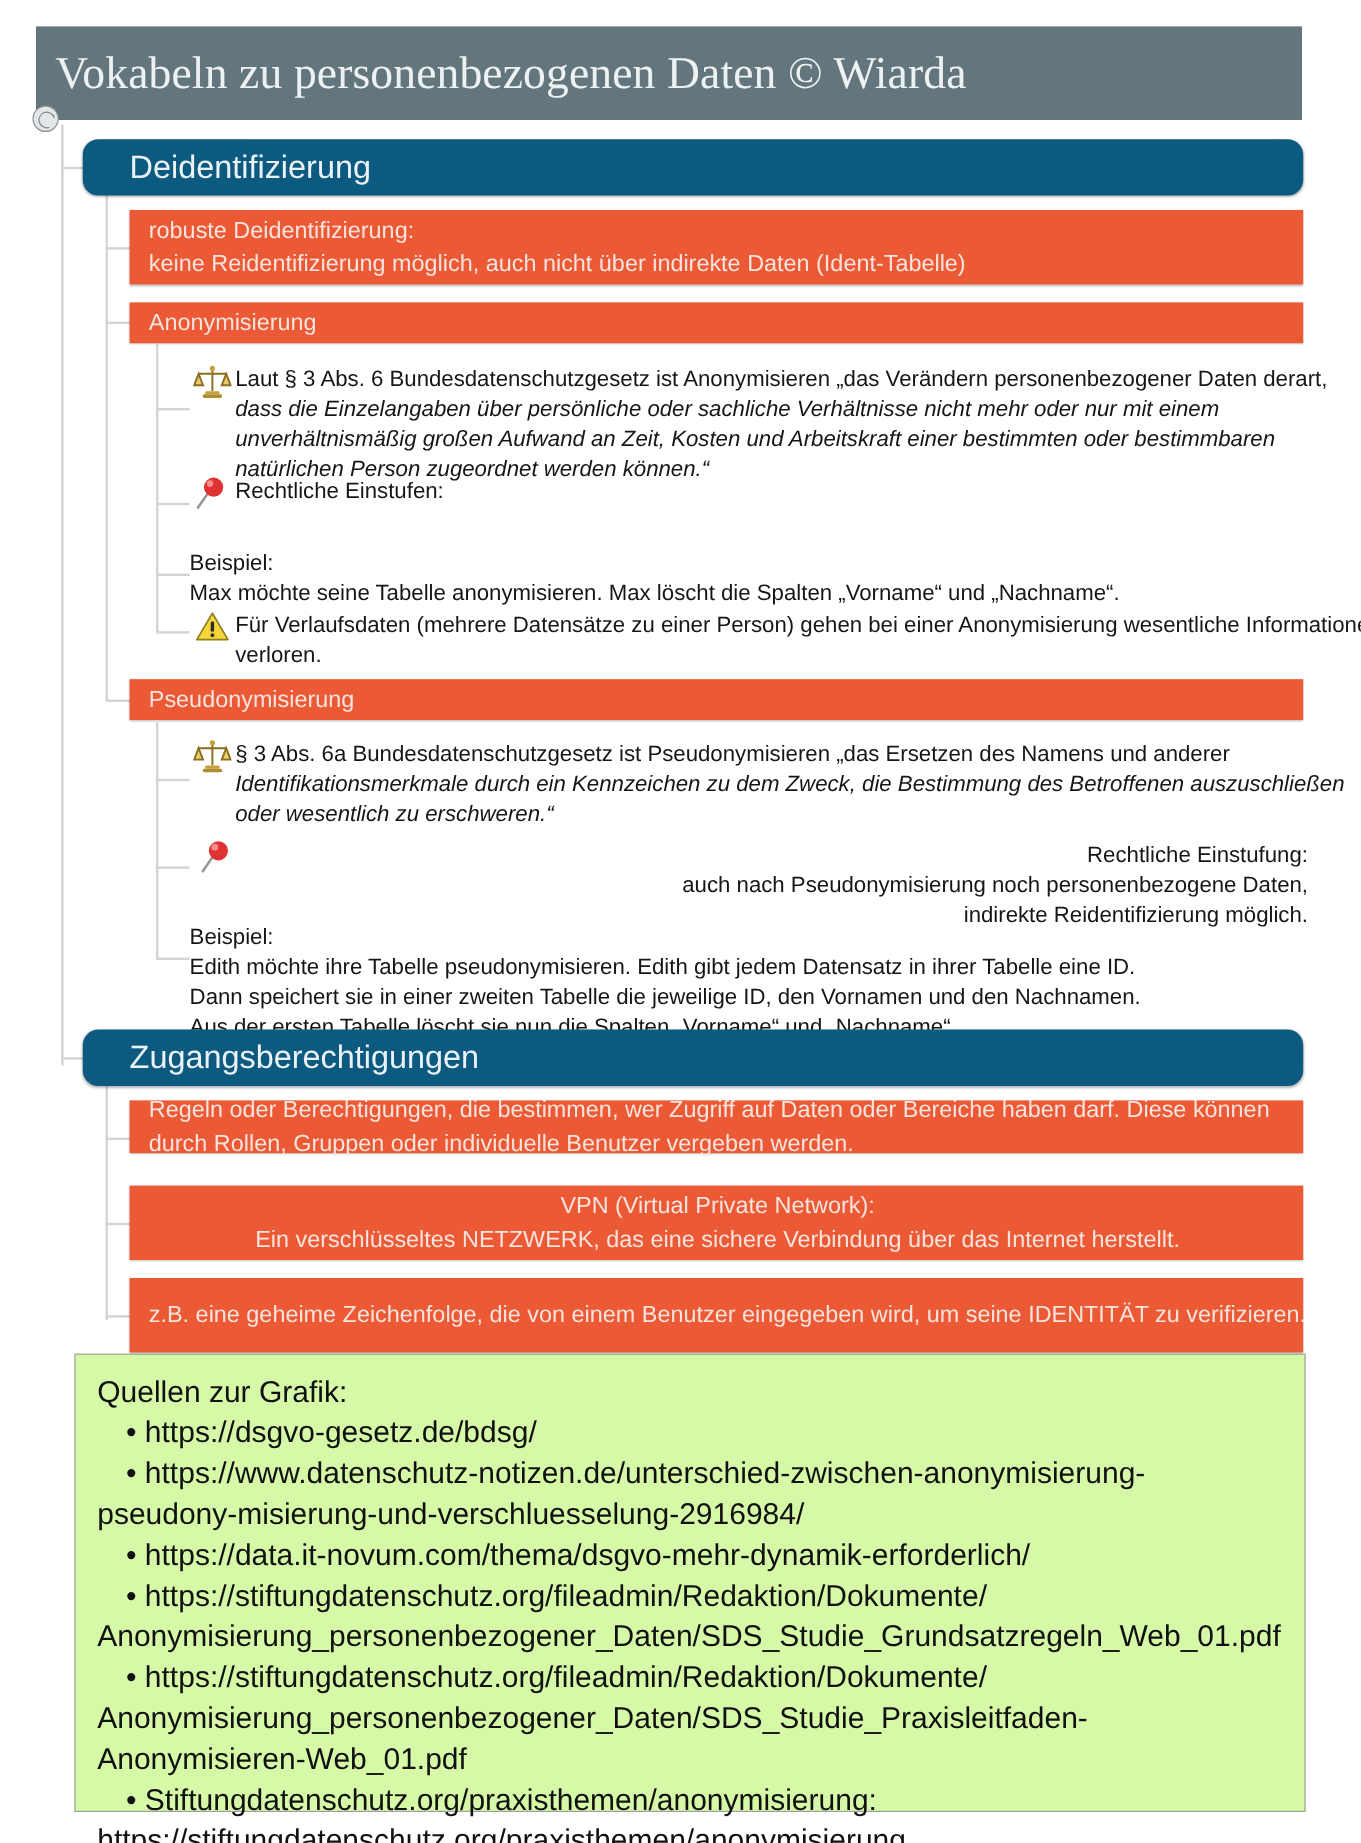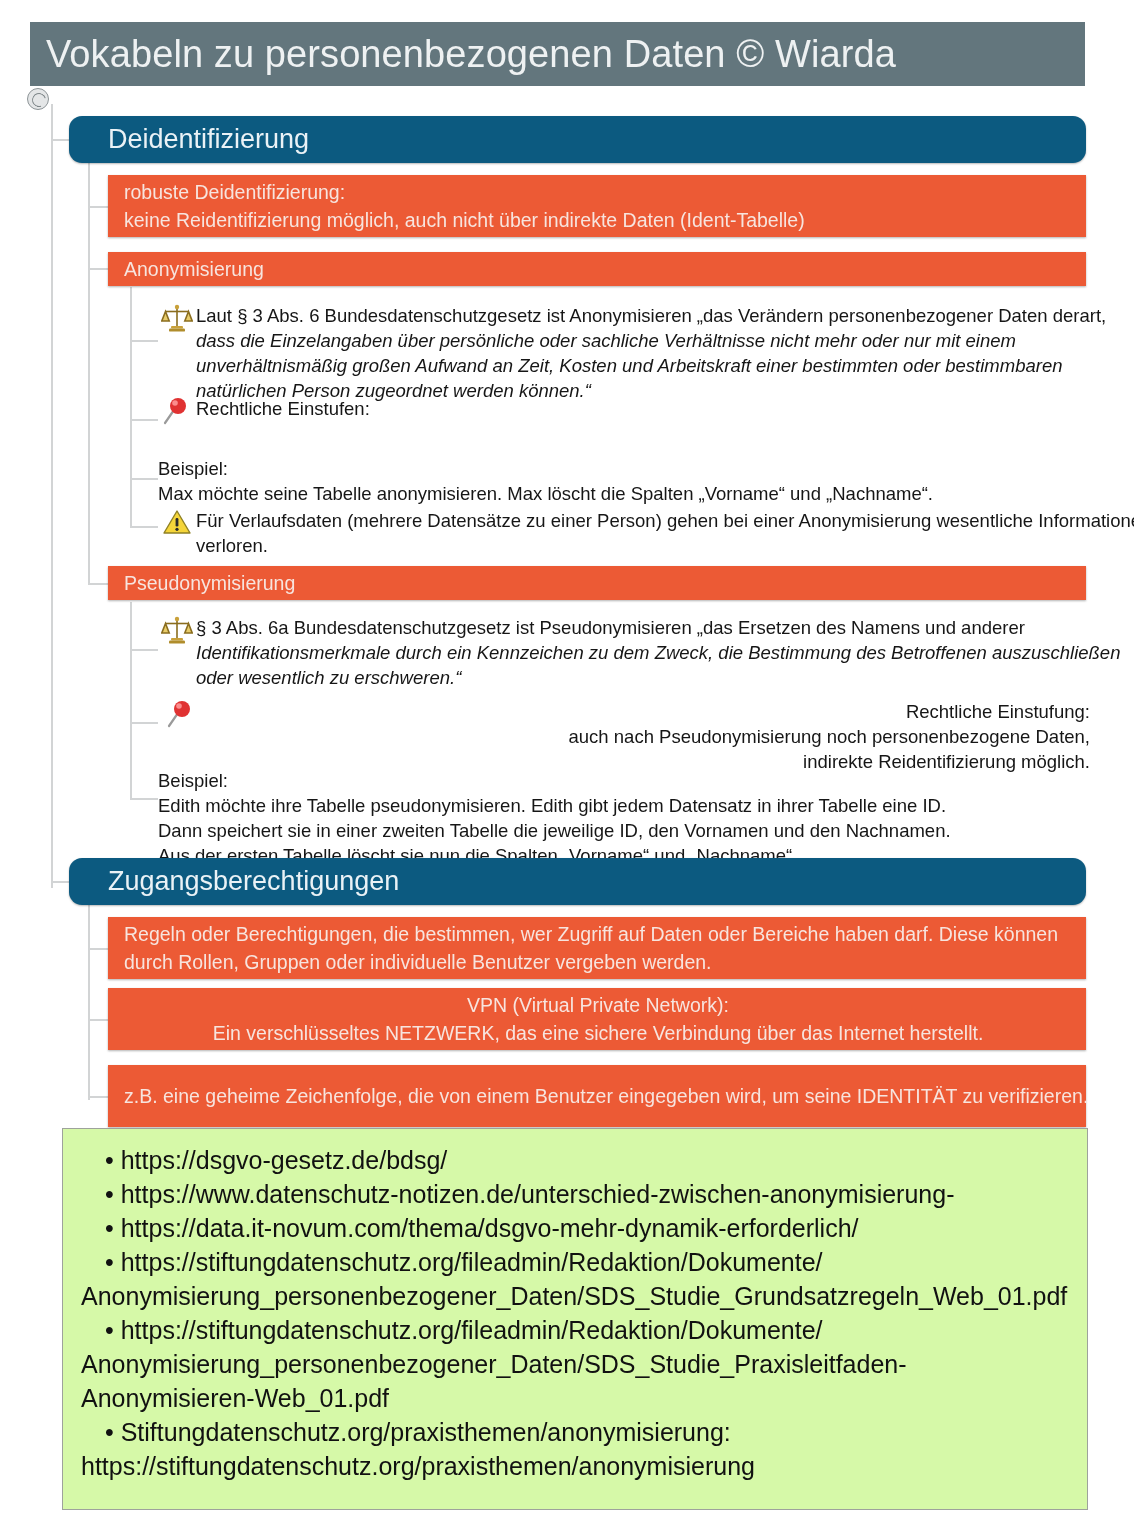--- a/index.html
+++ b/index.html
@@ -15,25 +15,26 @@
     font-family: "Liberation Sans", sans-serif;
     -webkit-font-smoothing: antialiased;
   }
 
   
   .abs { position: absolute; box-sizing: border-box; }
 
   
   #title-bar {
     left: 30px; top: 22px;
-    width: 1055px; height: 64px;
+    width: 1055px; height: 78px;
     background: #63767d;
     display: flex;
     align-items: center;
     padding-left: 16px;
+    font-family: Liberation Serif, serif;
   }
   #title-bar .title-text {
     color: #eef1f2;
     font-size: 38px;
     font-weight: 400;
     letter-spacing: .1px;
     white-space: nowrap;
   }
 
   
@@ -284,38 +285,40 @@
     <div class="line">Edith möchte ihre Tabelle pseudonymisieren. Edith gibt jedem Datensatz in ihrer Tabelle eine ID.</div>
     <div class="line">Dann speichert sie in einer zweiten Tabelle die jeweilige ID, den Vornamen und den Nachnamen.</div>
     <div class="line">Aus der ersten Tabelle löscht sie nun die Spalten „Vorname“ und „Nachname“.</div>
   </span>
 </div>
 
 <div class="abs cat-bar" style="left:69px; top:858px; width:1017px; height:47px;">
   <span class="cat-text">Zugangsberechtigungen</span>
 </div>
 
-<div class="abs sub-bar" style="left:108px; top:917px; width:978px; height:62px;">
+<div class="abs sub-bar" style="left:108px; top:917px; width:978px; height:44px;">
   <span class="line">Regeln oder Berechtigungen, die bestimmen, wer Zugriff auf Daten oder Bereiche haben darf. Diese können</span>
   <span class="line">durch Rollen, Gruppen oder individuelle Benutzer vergeben werden.</span>
 </div>
 
 <div class="abs sub-bar" style="left:108px; top:988px; width:978px; height:62px;text-align:center;">
   <span class="line">VPN (Virtual Private Network):</span>
   <span class="line">Ein verschlüsseltes NETZWERK, das eine sichere Verbindung über das Internet herstellt.</span>
 </div>
 
 <div class="abs sub-bar" style="left:108px; top:1065px; width:978px; height:62px;">
   <span class="line">z.B. eine geheime Zeichenfolge, die von einem Benutzer eingegeben wird, um seine IDENTITÄT zu verifizieren.</span>
 </div>
 
 <div class="abs" id="sources-box">
+  <div class="src-title">Quellen zur Grafik:</div>
   <div>
     <div class="src-line bul">• https://dsgvo-gesetz.de/bdsg/</div>
     <div class="src-line bul">• https://www.datenschutz-notizen.de/unterschied-zwischen-anonymisierung-</div>
+    <div class="src-line cont">pseudony-misierung-und-verschluesselung-2916984/</div>
     <div class="src-line bul">• https://data.it-novum.com/thema/dsgvo-mehr-dynamik-erforderlich/</div>
     <div class="src-line bul">• https://stiftungdatenschutz.org/fileadmin/Redaktion/Dokumente/</div>
     <div class="src-line cont">Anonymisierung_personenbezogener_Daten/SDS_Studie_Grundsatzregeln_Web_01.pdf</div>
     <div class="src-line bul">• https://stiftungdatenschutz.org/fileadmin/Redaktion/Dokumente/</div>
     <div class="src-line cont">Anonymisierung_personenbezogener_Daten/SDS_Studie_Praxisleitfaden-</div>
     <div class="src-line cont">Anonymisieren-Web_01.pdf</div>
     <div class="src-line bul">• Stiftungdatenschutz.org/praxisthemen/anonymisierung:</div>
     <div class="src-line cont">https://stiftungdatenschutz.org/praxisthemen/anonymisierung</div>
   </div>
 </div>

